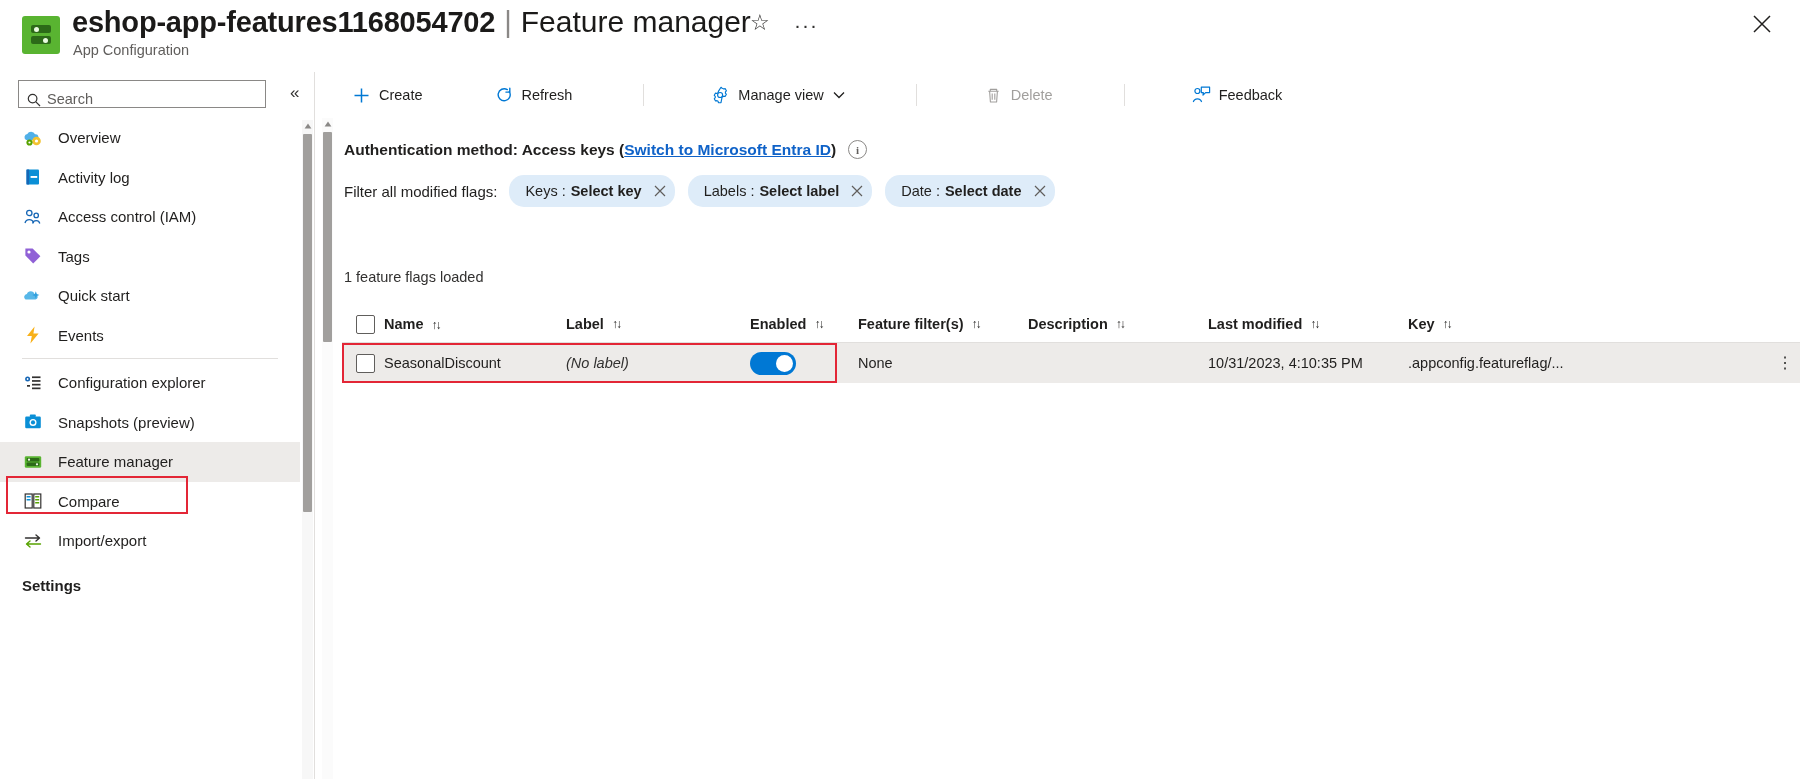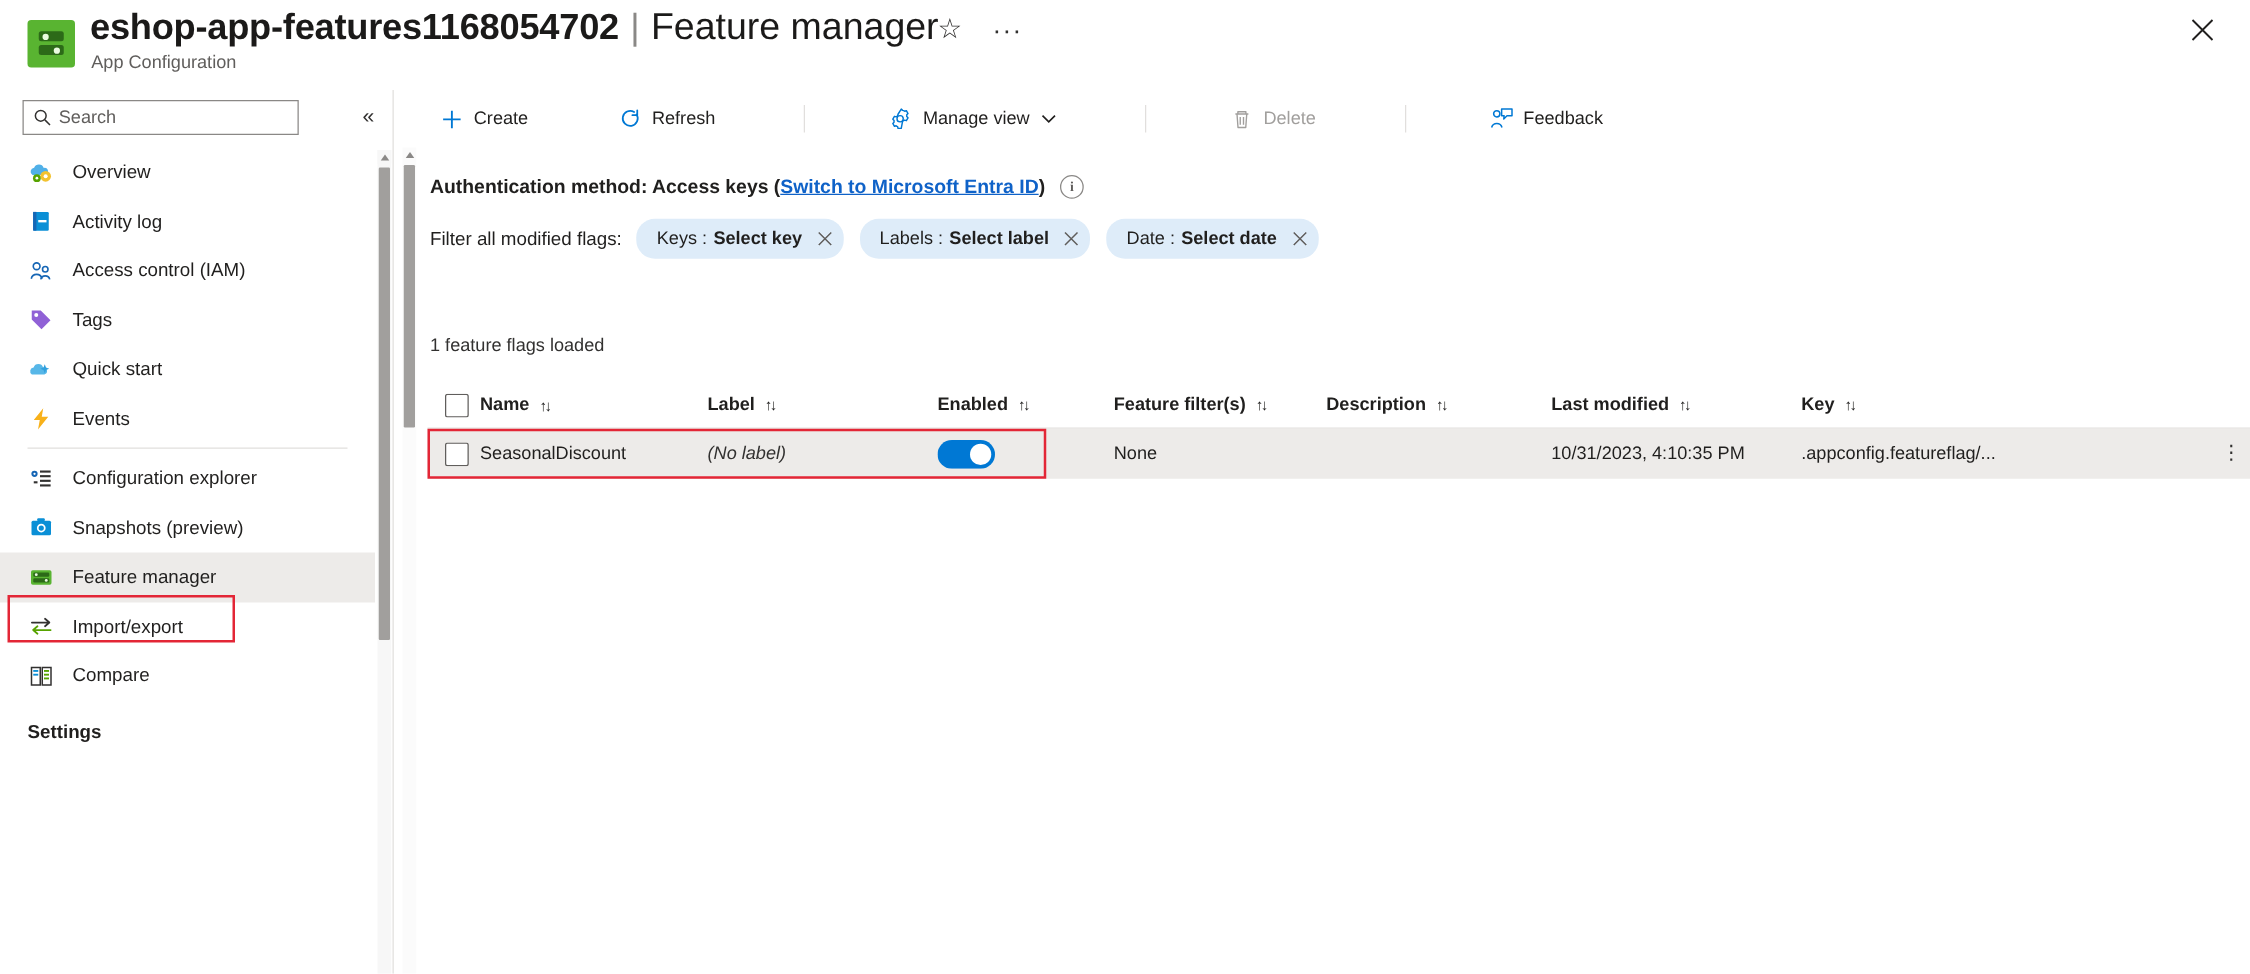--- a/index.html
+++ b/index.html
@@ -126,26 +126,26 @@
     left: 0;
     top: 72px;
     width: 300px;
     bottom: 0;
     background: #ffffff;
   }
   .side-search-wrap {
     position: absolute;
     left: 18px;
     top: 8px;
-    width: 221px;
+    width: 248px;
     height: 28px;
     border: 1px solid #8a8886;
     box-sizing: border-box;
     display: flex;
-    align-items: center;
+    align-items: flex-end;
     background: #fff;
   }
   .side-search-icon {
     margin: 0 6px 0 8px;
     display: flex;
     color: #323130;
   }
   .side-search-input {
     border: none;
     outline: none;
@@ -488,21 +488,21 @@
     margin-left: 8px;
     color: #201f1e;
     font-size: 12px;
     letter-spacing: -2px;
     display: inline-flex;
   }
   .c-check { width: 42px; flex: 0 0 42px; padding-left: 14px; }
   .c-name  { width: 182px; flex: 0 0 182px; align-items: flex-end; }
   .c-label { width: 184px; flex: 0 0 184px; }
   .c-enab  { width: 108px; flex: 0 0 108px; }
-  .c-filt  { width: 170px; flex: 0 0 170px; margin-left: 33px; }
+  .c-filt  { width: 170px; flex: 0 0 170px; }
   .c-desc  { width: 180px; flex: 0 0 180px; }
   .c-mod   { width: 200px; flex: 0 0 200px; }
   .c-key   { width: 190px; flex: 0 0 190px; }
 
   .chk {
     width: 19px;
     height: 19px;
     border: 1.3px solid #605e5c;
     background: #fff;
     box-sizing: border-box;
@@ -701,40 +701,40 @@
           <circle cx="14" cy="12.3" r="1.15" fill="#eafbe0"></circle>
         </svg>
       </span>
       <span class="lbl">Feature manager</span>
     </div>
 
 
     <div class="nav-item">
       <span class="ic">
         <svg width="20" height="20" viewBox="0 0 20 20">
-          <path d="M2.5 7 L16 7 M13 4 L16.5 7 L13 10" fill="none" stroke="#323130" stroke-width="1.4" stroke-linecap="round" stroke-linejoin="round"></path>
-          <path d="M17.5 13 L4 13 M7 10 L3.5 13 L7 16" fill="none" stroke="#57a300" stroke-width="1.4" stroke-linecap="round" stroke-linejoin="round"></path>
-        </svg>
-      </span>
-      <span class="lbl">Import/export</span>
-    </div>
-
-    <div class="nav-item">
-      <span class="ic">
-        <svg width="20" height="20" viewBox="0 0 20 20">
           <rect x="2.2" y="3" width="7" height="14" fill="none" stroke="#323130" stroke-width="1.2"></rect>
           <rect x="10.8" y="3" width="7" height="14" fill="none" stroke="#323130" stroke-width="1.2"></rect>
           <rect x="3.6" y="5" width="4" height="1.5" fill="#0a8fd6"></rect>
           <rect x="3.6" y="8" width="4" height="1.5" fill="#0a8fd6"></rect>
           <rect x="12.2" y="5" width="4" height="1.5" fill="#57a300"></rect>
           <rect x="12.2" y="8" width="4" height="1.5" fill="#57a300"></rect>
           <rect x="12.2" y="11" width="4" height="1.5" fill="#57a300"></rect>
         </svg>
       </span>
       <span class="lbl">Compare</span>
+    </div>
+
+    <div class="nav-item">
+      <span class="ic">
+        <svg width="20" height="20" viewBox="0 0 20 20">
+          <path d="M2.5 7 L16 7 M13 4 L16.5 7 L13 10" fill="none" stroke="#323130" stroke-width="1.4" stroke-linecap="round" stroke-linejoin="round"></path>
+          <path d="M17.5 13 L4 13 M7 10 L3.5 13 L7 16" fill="none" stroke="#57a300" stroke-width="1.4" stroke-linecap="round" stroke-linejoin="round"></path>
+        </svg>
+      </span>
+      <span class="lbl">Import/export</span>
     </div>
 
     <div class="nav-section">Settings</div>
   </div>
 
   <div class="sel-outline"></div>
 
   <div class="side-scroll-track"></div>
   <div class="side-scroll-arrow up">
     <svg width="8" height="6" viewBox="0 0 8 6">

